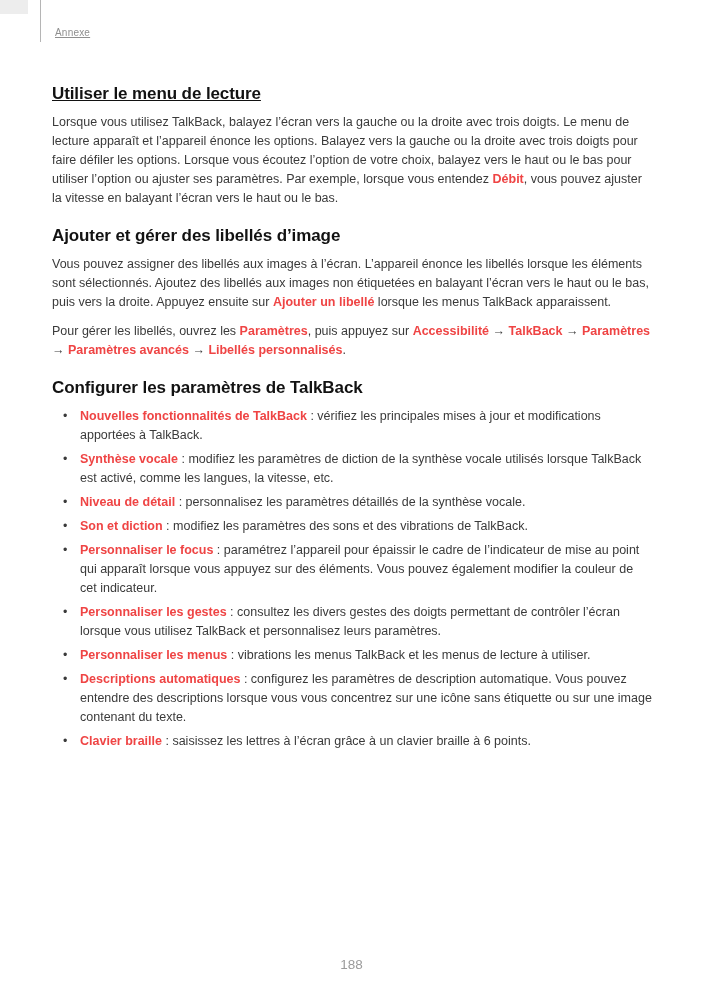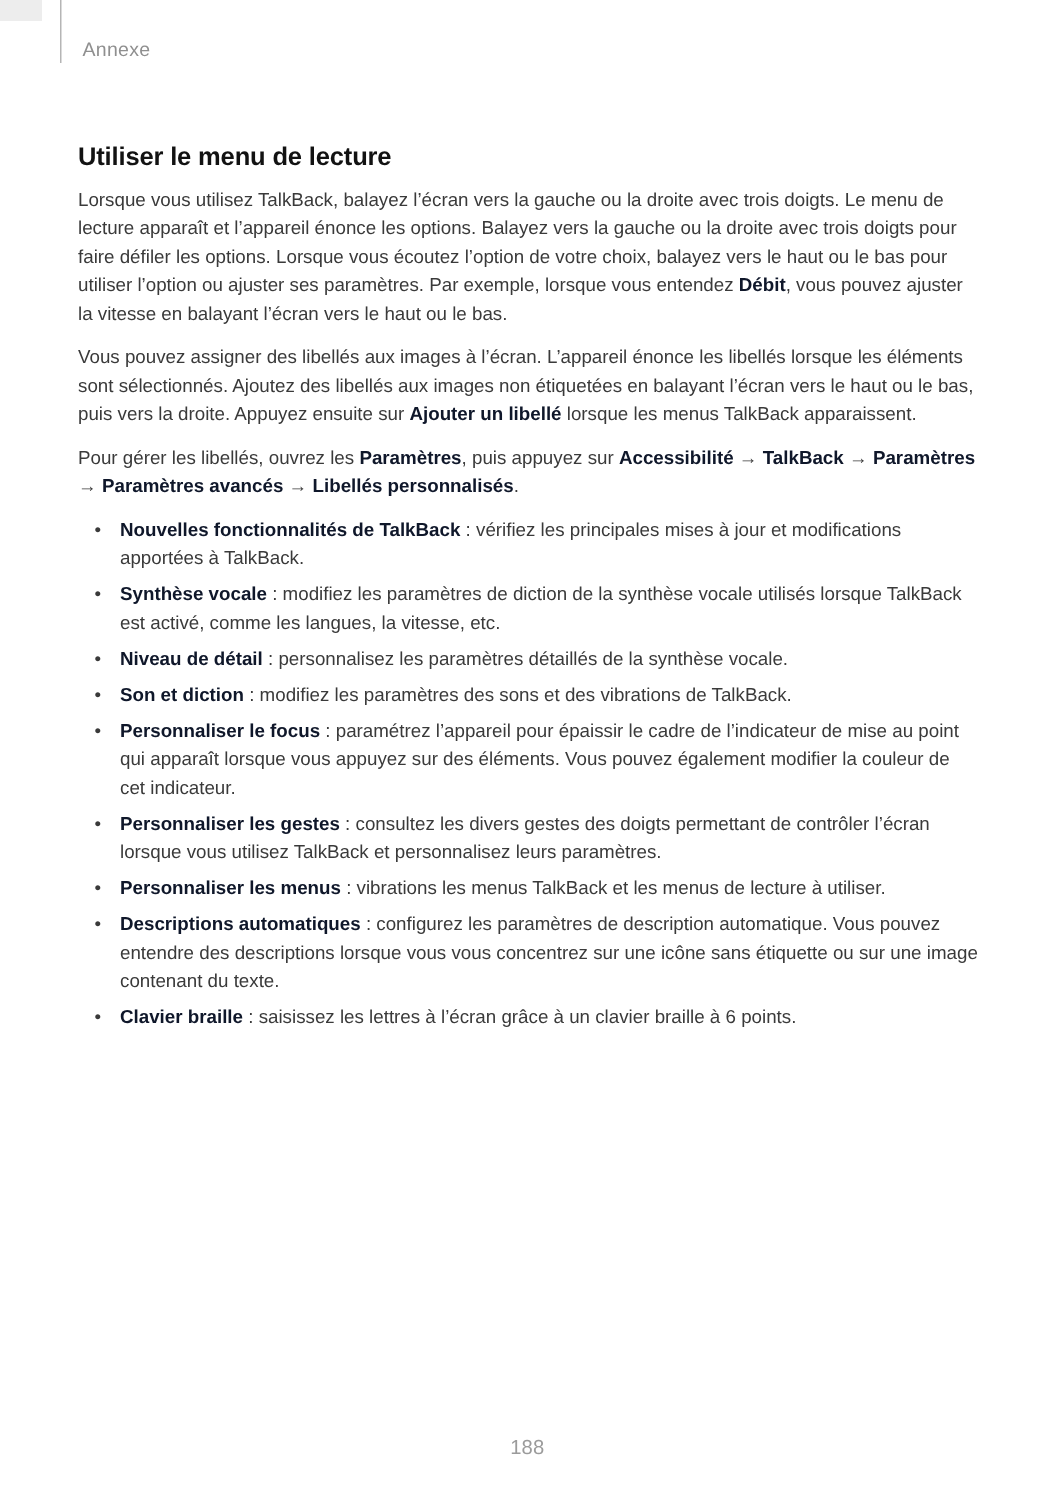--- a/index.html
+++ b/index.html
@@ -16,43 +16,44 @@
     width: 28px; height: 14px;
     background: #ededed;
   }
   .header-rule {
     position: absolute; left: 40px; top: 0;
     width: 1px; height: 42px;
     background: #b5b5b5;
   }
   .running-header {
     position: absolute; left: 55px; top: 26px;
-    font-size: 13px; line-height: 13px;
+    font-size: 10px; line-height: 13px;
     color: #8f8f8f;
     letter-spacing: 0.2px;
+    text-decoration: underline;
   }
   .content {
     position: absolute; left: 52px; top: 84px;
     width: 600px;
     color: #3a3a3a;
   }
   .section-title {
     font-size: 17px; line-height: 20px;
     font-weight: 700;
     color: #121212;
     margin: 18px 0 9px 0;
     letter-spacing: -0.1px;
   }
-  section:first-child .section-title { margin-top: 11px; }
+  section:first-child .section-title { margin-top: 0; text-decoration: underline; }
   .para {
     font-size: 12.5px; line-height: 19px;
     margin: 0 0 10px 0;
     color: #3a3a3a;
   }
-  .seg.bold { font-weight: 700; color: #0f172a; }
+  .seg.bold { font-weight: 700; color: #ef4444; }
   .bullets {
     list-style: none;
     margin: 2px 0 10px 0;
     padding: 0;
   }
   .bullets li {
     position: relative;
     padding-left: 28px;
     font-size: 12.5px; line-height: 19px;
     margin: 0 0 5px 0;
@@ -76,24 +77,26 @@
 <div class="corner-artifact"></div>
 <div class="header-rule"></div>
 <div class="running-header">Annexe</div>
 
 <main class="content">
     <section>
       <h2 class="section-title">Utiliser le menu de lecture</h2>
       <p class="para"><span class="seg">Lorsque vous utilisez TalkBack, balayez l’écran vers la gauche ou la droite avec trois doigts. Le menu de lecture apparaît et l’appareil énonce les options. Balayez vers la gauche ou la droite avec trois doigts pour faire défiler les options. Lorsque vous écoutez l’option de votre choix, balayez vers le haut ou le bas pour utiliser l’option ou ajuster ses paramètres. Par exemple, lorsque vous entendez </span><span class="seg bold">Débit</span><span class="seg">, vous pouvez ajuster la vitesse en balayant l’écran vers le haut ou le bas.</span></p>
     </section>
     <section>
+      <h2 class="section-title">Ajouter et gérer des libellés d’image</h2>
       <p class="para"><span class="seg">Vous pouvez assigner des libellés aux images à l’écran. L’appareil énonce les libellés lorsque les éléments sont sélectionnés. Ajoutez des libellés aux images non étiquetées en balayant l’écran vers le haut ou le bas, puis vers la droite. Appuyez ensuite sur </span><span class="seg bold">Ajouter un libellé</span><span class="seg"> lorsque les menus TalkBack apparaissent.</span></p>
       <p class="para"><span class="seg">Pour gérer les libellés, ouvrez les </span><span class="seg bold">Paramètres</span><span class="seg">, puis appuyez sur </span><span class="seg bold">Accessibilité</span><span class="seg"> → </span><span class="seg bold">TalkBack</span><span class="seg"> → </span><span class="seg bold">Paramètres</span><span class="seg"> → </span><span class="seg bold">Paramètres avancés</span><span class="seg"> → </span><span class="seg bold">Libellés personnalisés</span><span class="seg">.</span></p>
     </section>
     <section>
+      <h2 class="section-title">Configurer les paramètres de TalkBack</h2>
       <ul class="bullets">
         <li><span class="marker">•</span><span class="seg bold">Nouvelles fonctionnalités de TalkBack</span><span class="seg"> : vérifiez les principales mises à jour et modifications apportées à TalkBack.</span></li>
         <li><span class="marker">•</span><span class="seg bold">Synthèse vocale</span><span class="seg"> : modifiez les paramètres de diction de la synthèse vocale utilisés lorsque TalkBack est activé, comme les langues, la vitesse, etc.</span></li>
         <li><span class="marker">•</span><span class="seg bold">Niveau de détail</span><span class="seg"> : personnalisez les paramètres détaillés de la synthèse vocale.</span></li>
         <li><span class="marker">•</span><span class="seg bold">Son et diction</span><span class="seg"> : modifiez les paramètres des sons et des vibrations de TalkBack.</span></li>
         <li><span class="marker">•</span><span class="seg bold">Personnaliser le focus</span><span class="seg"> : paramétrez l’appareil pour épaissir le cadre de l’indicateur de mise au point qui apparaît lorsque vous appuyez sur des éléments. Vous pouvez également modifier la couleur de cet indicateur.</span></li>
         <li><span class="marker">•</span><span class="seg bold">Personnaliser les gestes</span><span class="seg"> : consultez les divers gestes des doigts permettant de contrôler l’écran lorsque vous utilisez TalkBack et personnalisez leurs paramètres.</span></li>
         <li><span class="marker">•</span><span class="seg bold">Personnaliser les menus</span><span class="seg"> : vibrations les menus TalkBack et les menus de lecture à utiliser.</span></li>
         <li><span class="marker">•</span><span class="seg bold">Descriptions automatiques</span><span class="seg"> : configurez les paramètres de description automatique. Vous pouvez entendre des descriptions lorsque vous vous concentrez sur une icône sans étiquette ou sur une image contenant du texte.</span></li>
         <li><span class="marker">•</span><span class="seg bold">Clavier braille</span><span class="seg"> : saisissez les lettres à l’écran grâce à un clavier braille à 6 points.</span></li>

